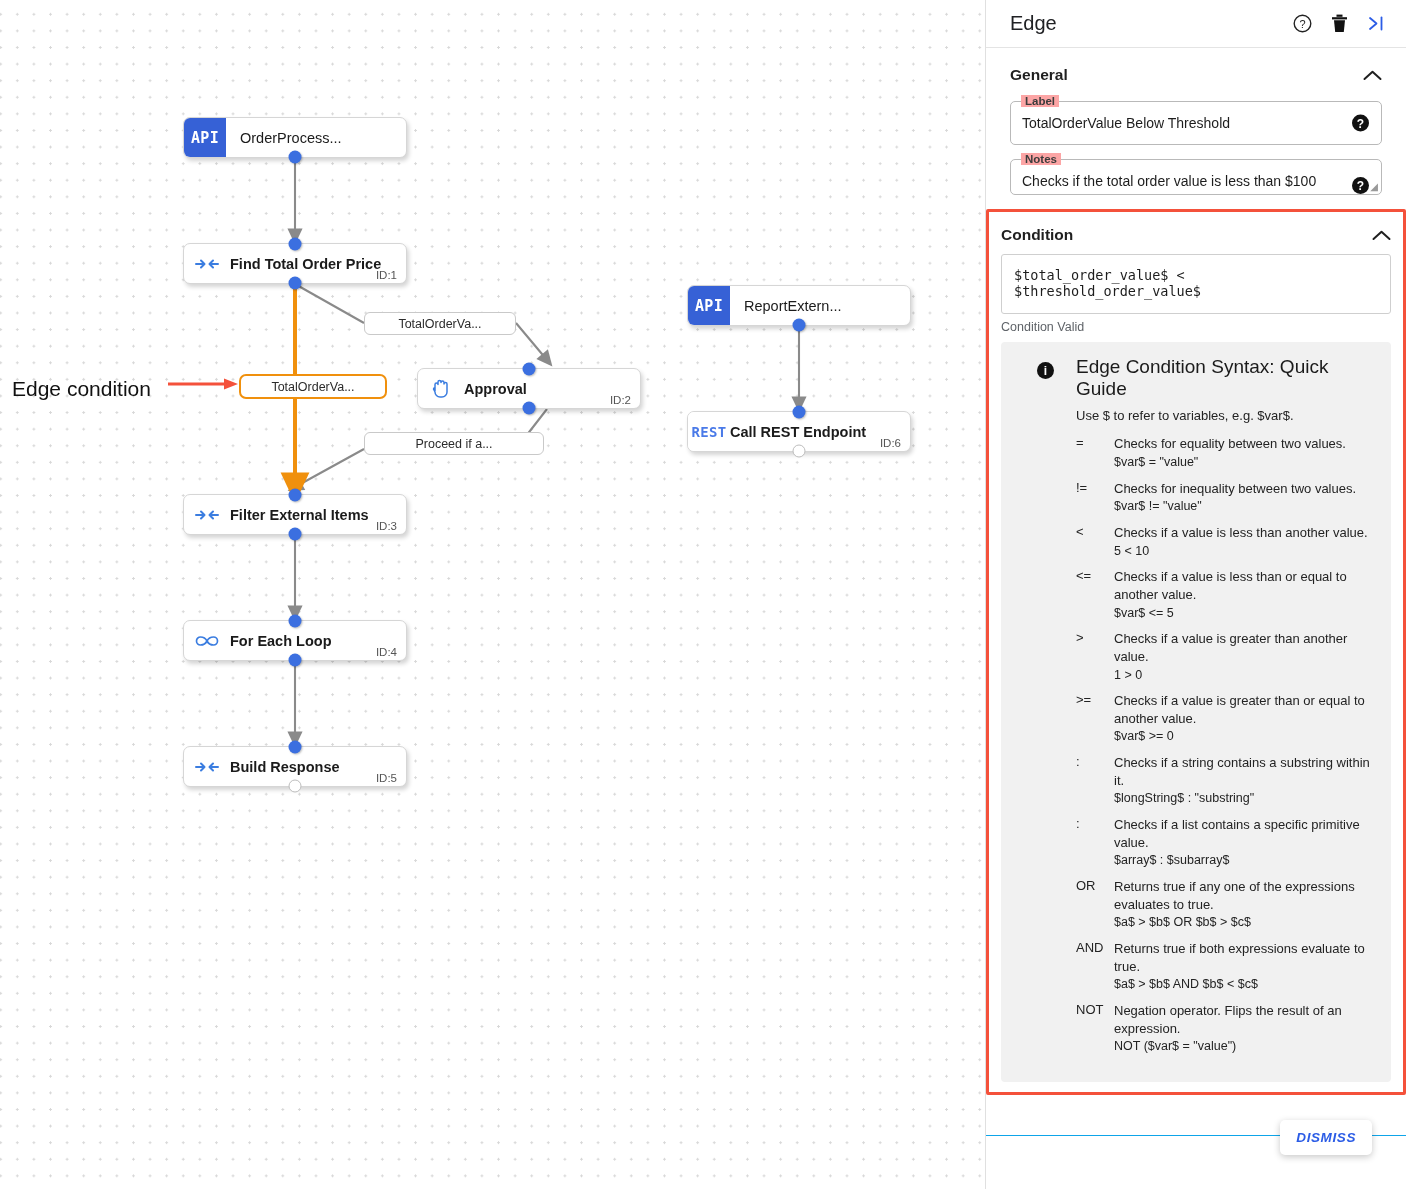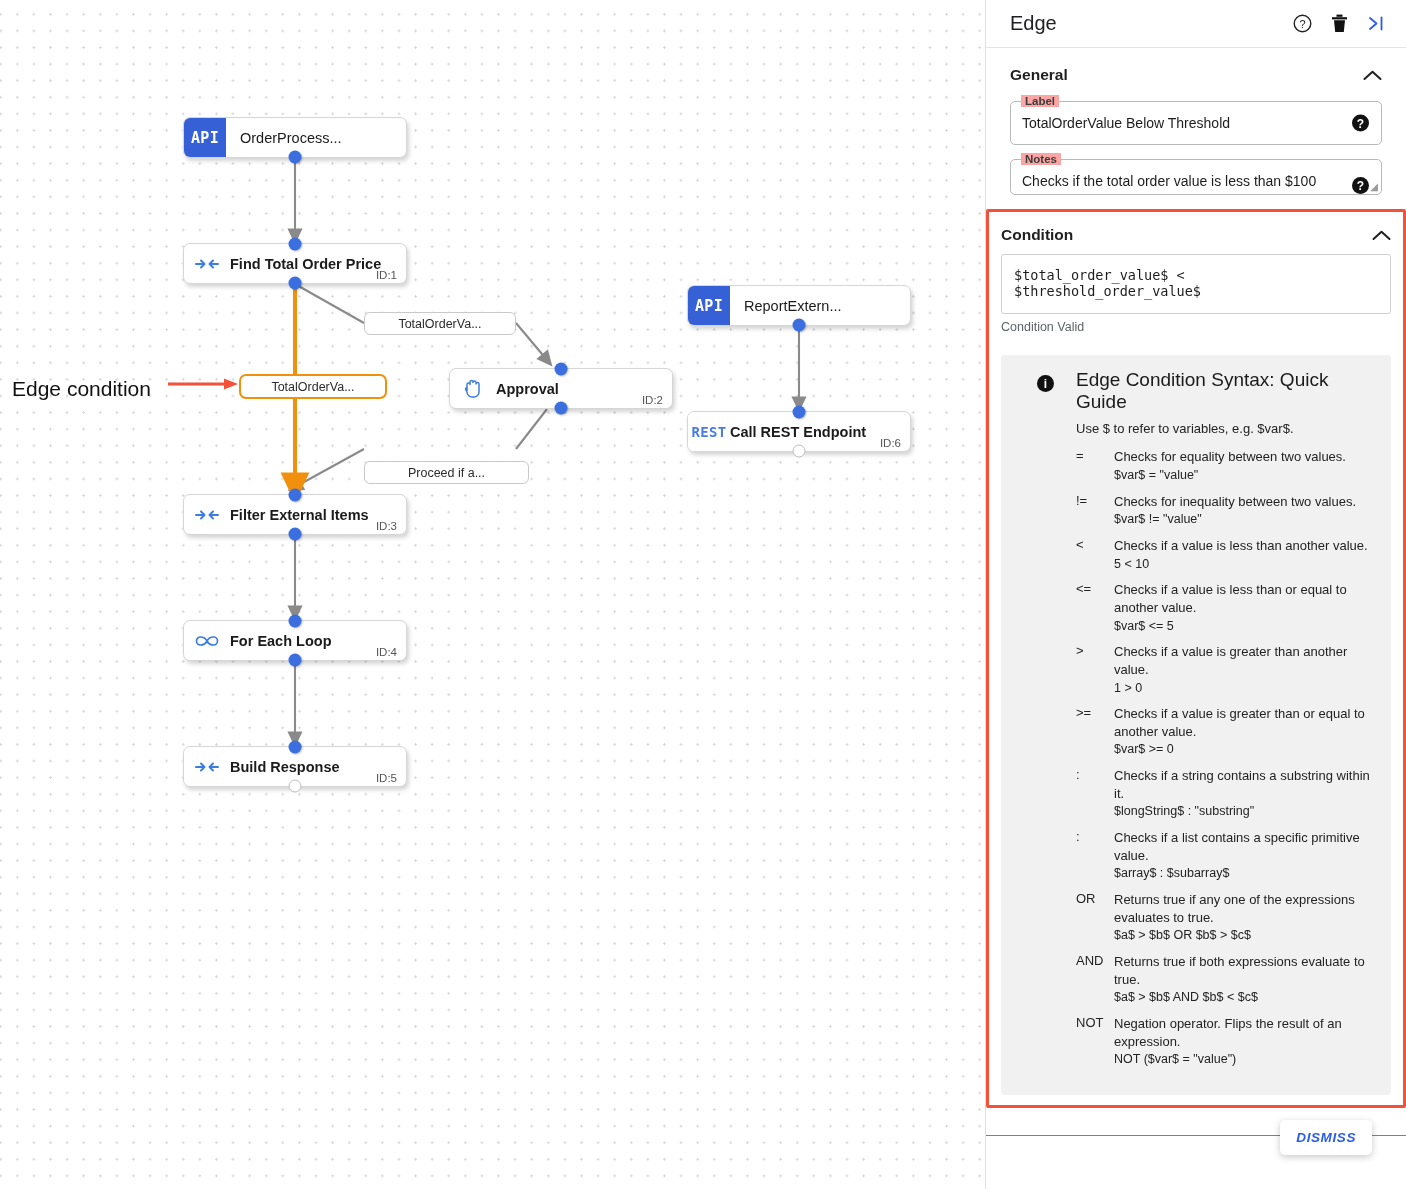--- a/index.html
+++ b/index.html
@@ -166,21 +166,21 @@
     border: 1px solid #cfcfcf;
     border-radius: 3px;
     background: #fff;
     height: 60px;
     padding: 12px 12px;
     font-family: "DejaVu Sans Mono", monospace;
     font-size: 13.5px;
     color: #1d1d1d;
   }
   .cond-valid {
-    margin: 6px 12px 21px 12px;
+    margin: 6px 12px 8px 12px;
     font-size: 12.5px; color: #5f6368;
   }
   .guide {
     margin: 0 12px;
     background: #f1f1f1;
     border-radius: 4px;
     padding: 14px 16px 18px 16px;
   }
   .guide-head { display: flex; align-items: flex-start; }
   .info-i {
@@ -282,21 +282,21 @@
         </div>
         <div style="flex:1">
           <span class="node-title">Find Total Order Price</span>
         </div>
       </div>
       <span class="node-id">ID:1</span>
       <div class="port top"></div>
       <div class="port bot"></div>
     </div>
 
-    <div class="node" style="left:449px;top:368px;width:224px;height:41px;">
+    <div class="node" style="left:417px;top:368px;width:224px;height:41px;">
       <div class="node-inner">
         <div class="icon-cell">
           <svg width="20" height="22" viewBox="0 0 20 22">
             <path d="M4,13 L4,6.5 a1.5,1.5 0 0 1 3,0 L7,4 a1.5,1.5 0 0 1 3,0 L10,4.5 a1.5,1.5 0 0 1 3,0 L13,6 a1.5,1.5 0 0 1 3,0 L16,14 a5,5 0 0 1 -5,5 L9,19 a5,5 0 0 1 -5,-5 L2.5,11 a1.4,1.4 0 0 1 1.5,-1.2 z" fill="#fff" stroke="#3b7de0" stroke-width="1.5" stroke-linejoin="round"></path>
           </svg>
         </div>
         <div style="flex:1">
           <span class="node-title">Approval</span>
         </div>
       </div>
@@ -372,21 +372,21 @@
           <span class="node-title">Call REST Endpoint</span>
         </div>
       </div>
       <span class="node-id">ID:6</span>
       <div class="port top"></div>
       <div class="port bot hollow"></div>
     </div>
 
     <div class="edge-label" style="left:364px;top:312px;width:152px;">TotalOrderVa...</div>
     <div class="edge-label selected" style="left:239px;top:374px;width:148px;">TotalOrderVa...</div>
-    <div class="edge-label" style="left:364px;top:461px;width:165px;">Proceed if a...</div>
+    <div class="edge-label" style="left:364px;top:432px;width:180px;">Proceed if a...</div>
   </div>
 
   <div id="panel">
 
     <div class="panel-header">
       <div class="panel-title">Edge</div>
       <div class="hdr-icons">
         <div class="hdr-btn">
           <svg width="19" height="19" viewBox="0 0 19 19">
             <circle cx="9.5" cy="9.5" r="8.3" fill="none" stroke="#232323" stroke-width="1.4"></circle>

